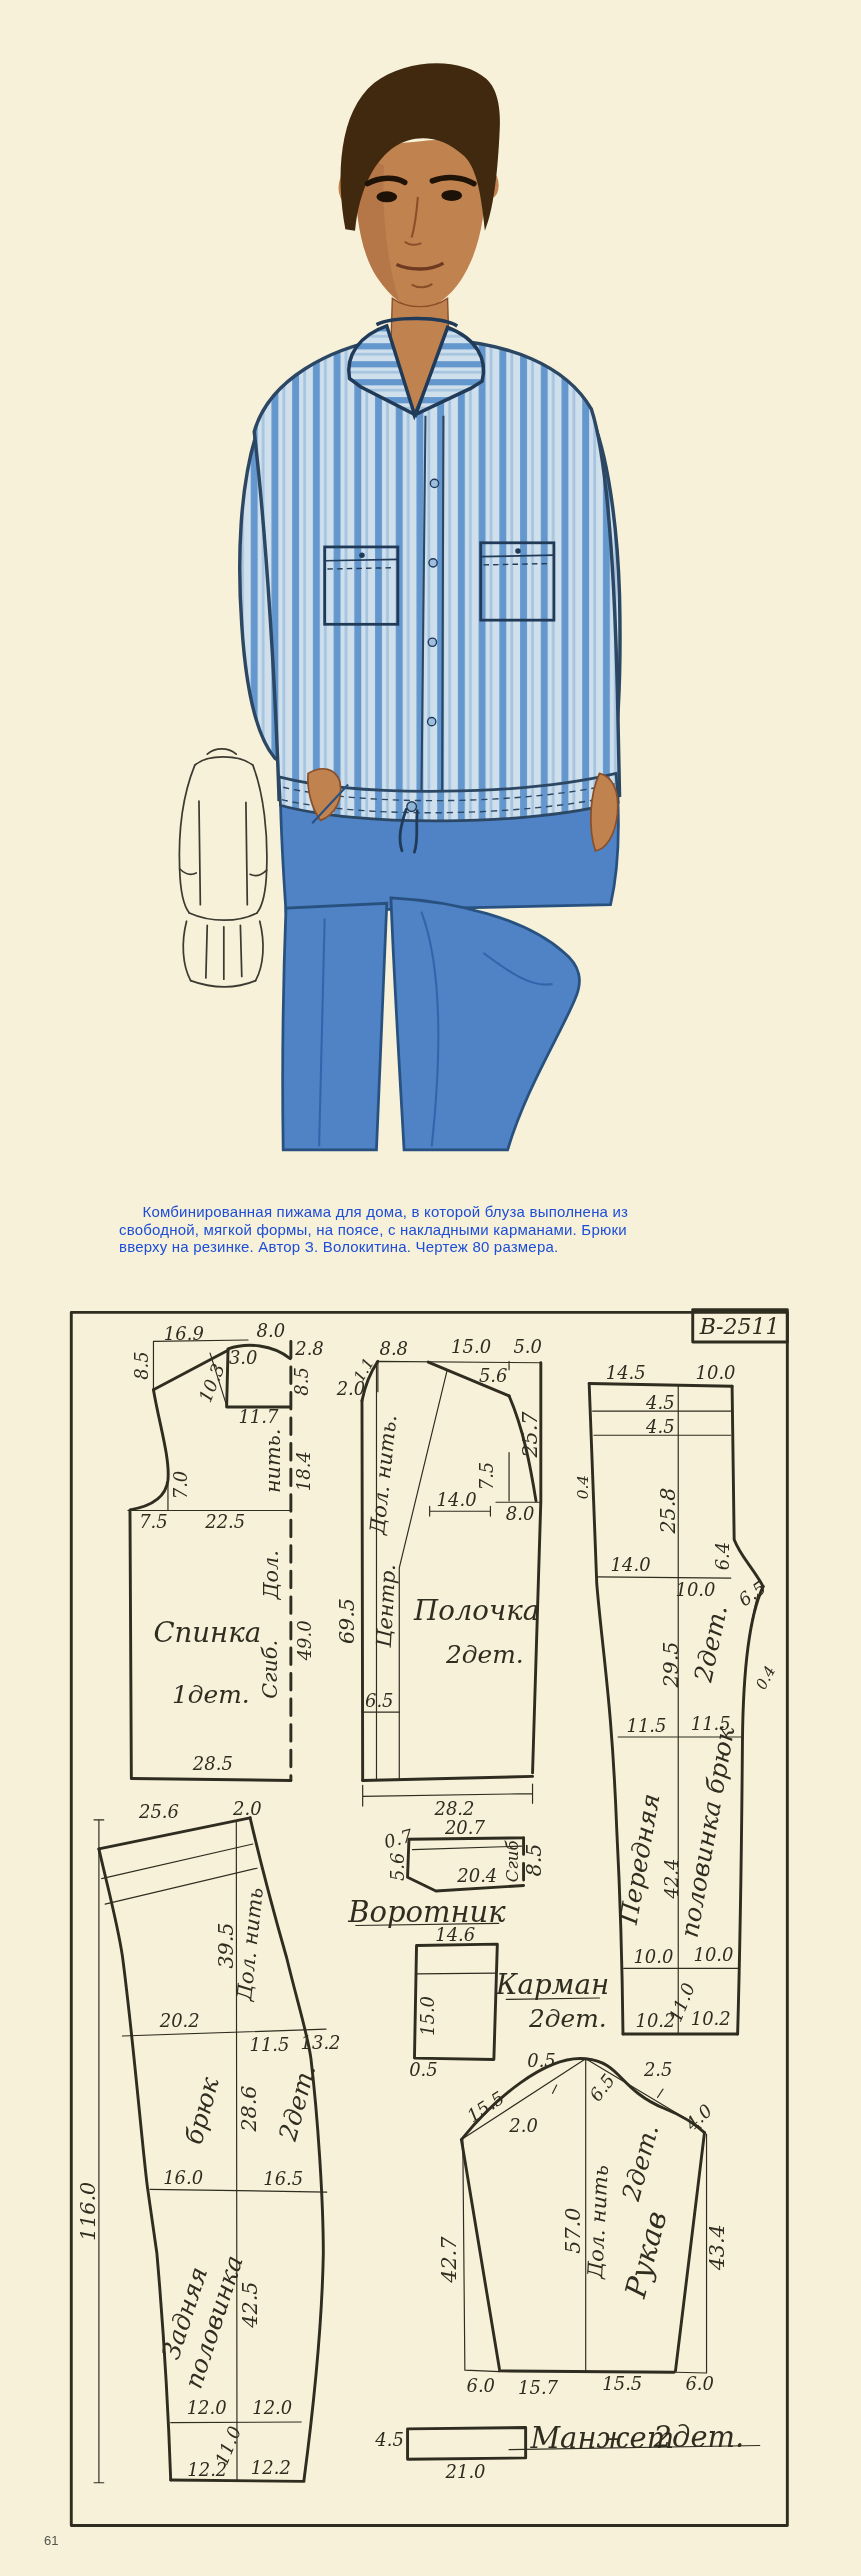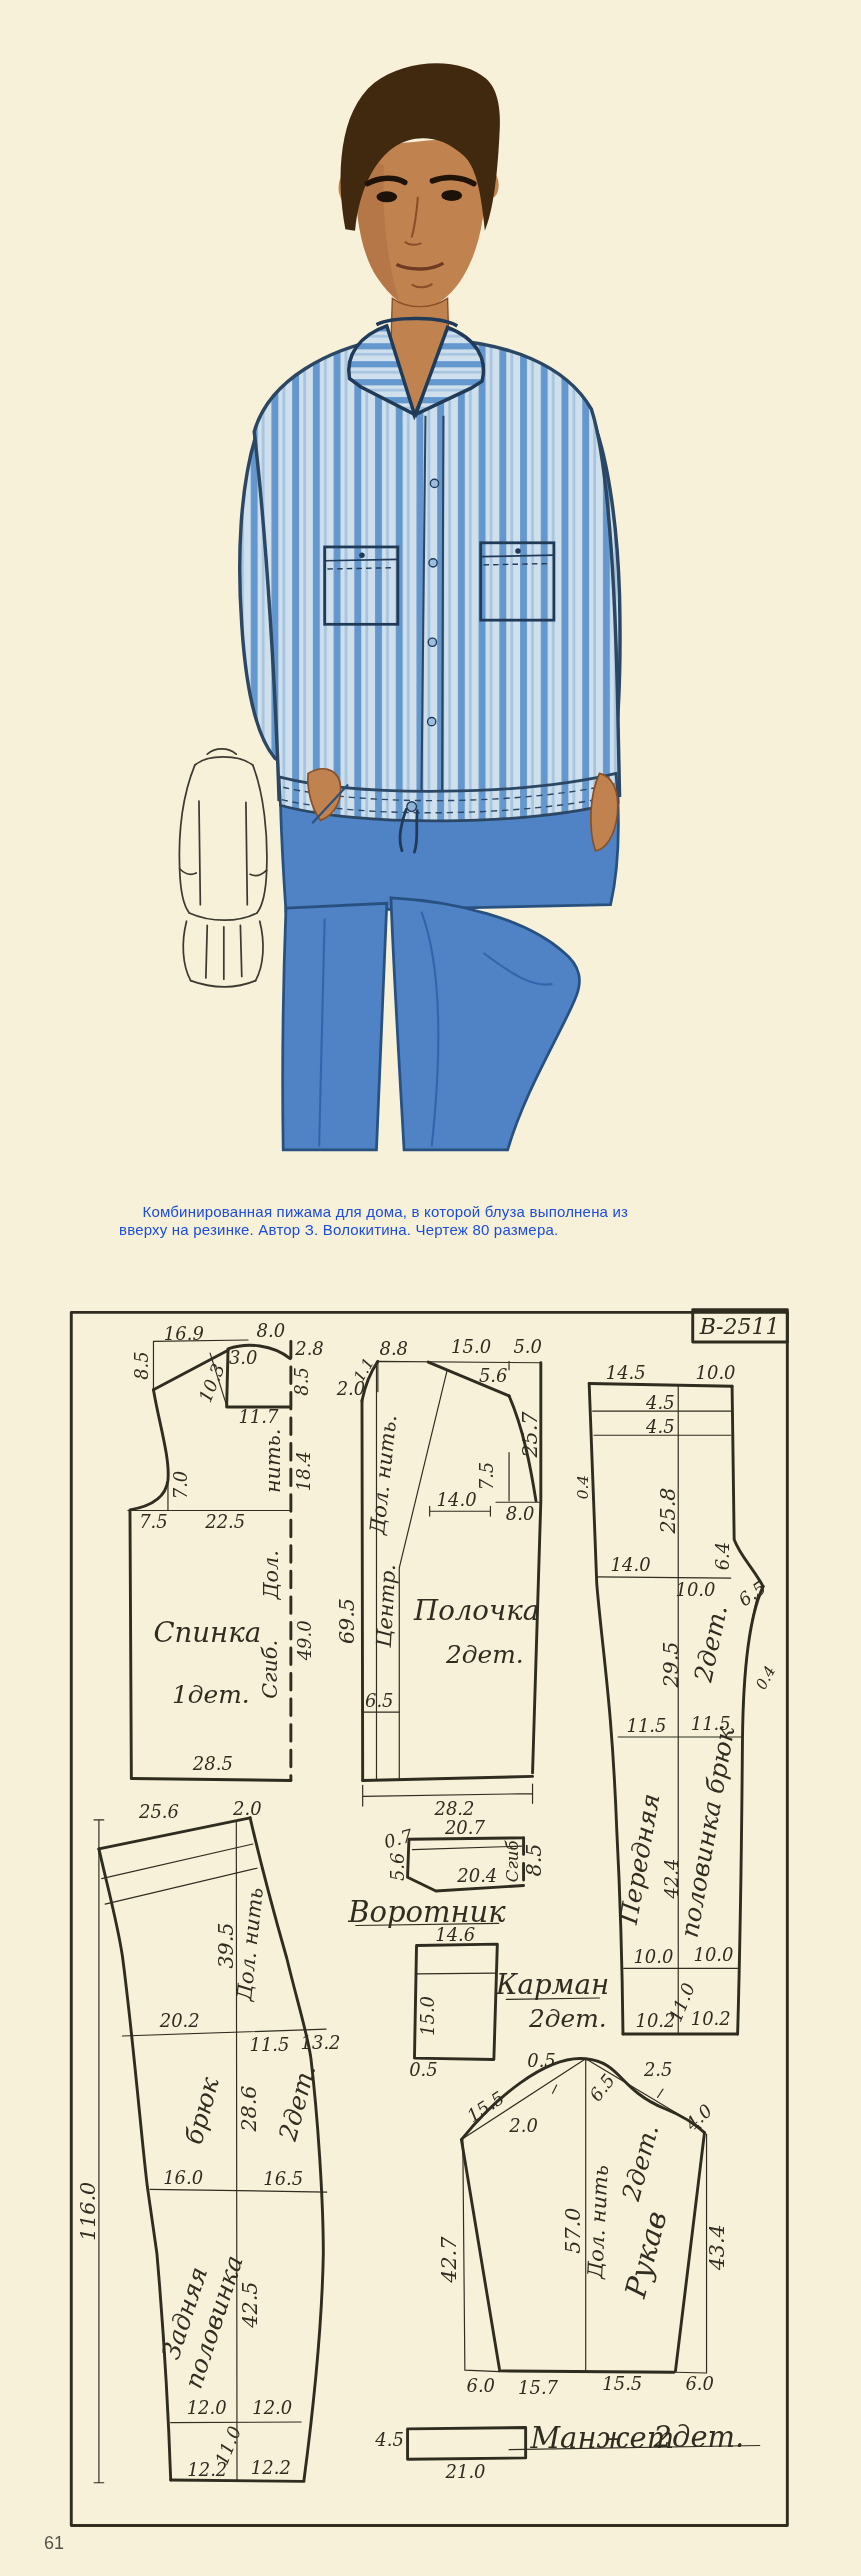--- a/index.html
+++ b/index.html
@@ -7,21 +7,21 @@
     width:862px;height:2576px;position:relative;overflow:hidden;
     background:#f7f1d9;font-family:"Liberation Sans",sans-serif;
   }
   .desc{
     position:absolute;left:119px;top:1203px;width:608px;
     color:#1d4ed8;font-size:15px;line-height:17.6px;letter-spacing:0.2px;
     font-family:"Liberation Sans",sans-serif;
   }
   .desc .l1{text-indent:23.5px;}
   .pageno{
-    position:absolute;left:44px;top:2533px;color:#55544a;font-size:18px;
+    position:absolute;left:44px;top:2533px;color:#55544a;font-size:13px;
   }
   #illu{position:absolute;left:0;top:0;}
   #chart{position:absolute;left:69px;top:1302px;}
   
   .o{fill:none;stroke:#2f2c20;stroke-width:4.2;stroke-linejoin:round;stroke-linecap:round;}
   .t{fill:none;stroke:#2f2c20;stroke-width:1.7;stroke-linejoin:round;stroke-linecap:round;}
   .f{stroke-dasharray:24 13;}
   #chart text{
     font-family:"DejaVu Serif",serif;font-style:italic;fill:#2f2c20;
     text-anchor:middle;dominant-baseline:middle;
@@ -123,20 +123,21 @@
       </g>
     </g>
     <path d="M446,1120 C466,1108 486,1112 492,1132 C497,1156 486,1180 464,1188 C452,1172 444,1145 446,1120 Z" fill="#c08350" stroke="#8a4f28" stroke-width="2.5"></path>
     <path d="M452,1192 L504,1136" fill="none" stroke="#28517f" stroke-width="3"></path>
     <path d="M868,1120 C886,1124 897,1144 894,1178 C891,1208 878,1230 862,1232 C852,1202 853,1152 868,1120 Z" fill="#c08350" stroke="#8a4f28" stroke-width="2.5"></path>
   </g>
 </svg>
 
 <div class="desc">
   <div class="l1">Комбинированная пижама для дома, в которой блуза выполнена из</div>
+  <div>свободной, мягкой формы, на поясе, с накладными карманами. Брюки</div>
   <div>вверху на резинке. Автор З. Волокитина. Чертеж 80 размера.</div>
 </div>
 
 <svg id="chart" width="722" height="1236" viewBox="0 0 1045 1790">
 
   <rect class="o" x="3" y="15" width="1037" height="1757" stroke-width="3.5"></rect>
   <rect class="o" x="903" y="11" width="137" height="47" fill="#f7f1d9" stroke-width="3.5"></rect>
   <text class="code" transform="translate(971 37)">В-2511</text>
 
   <g>

